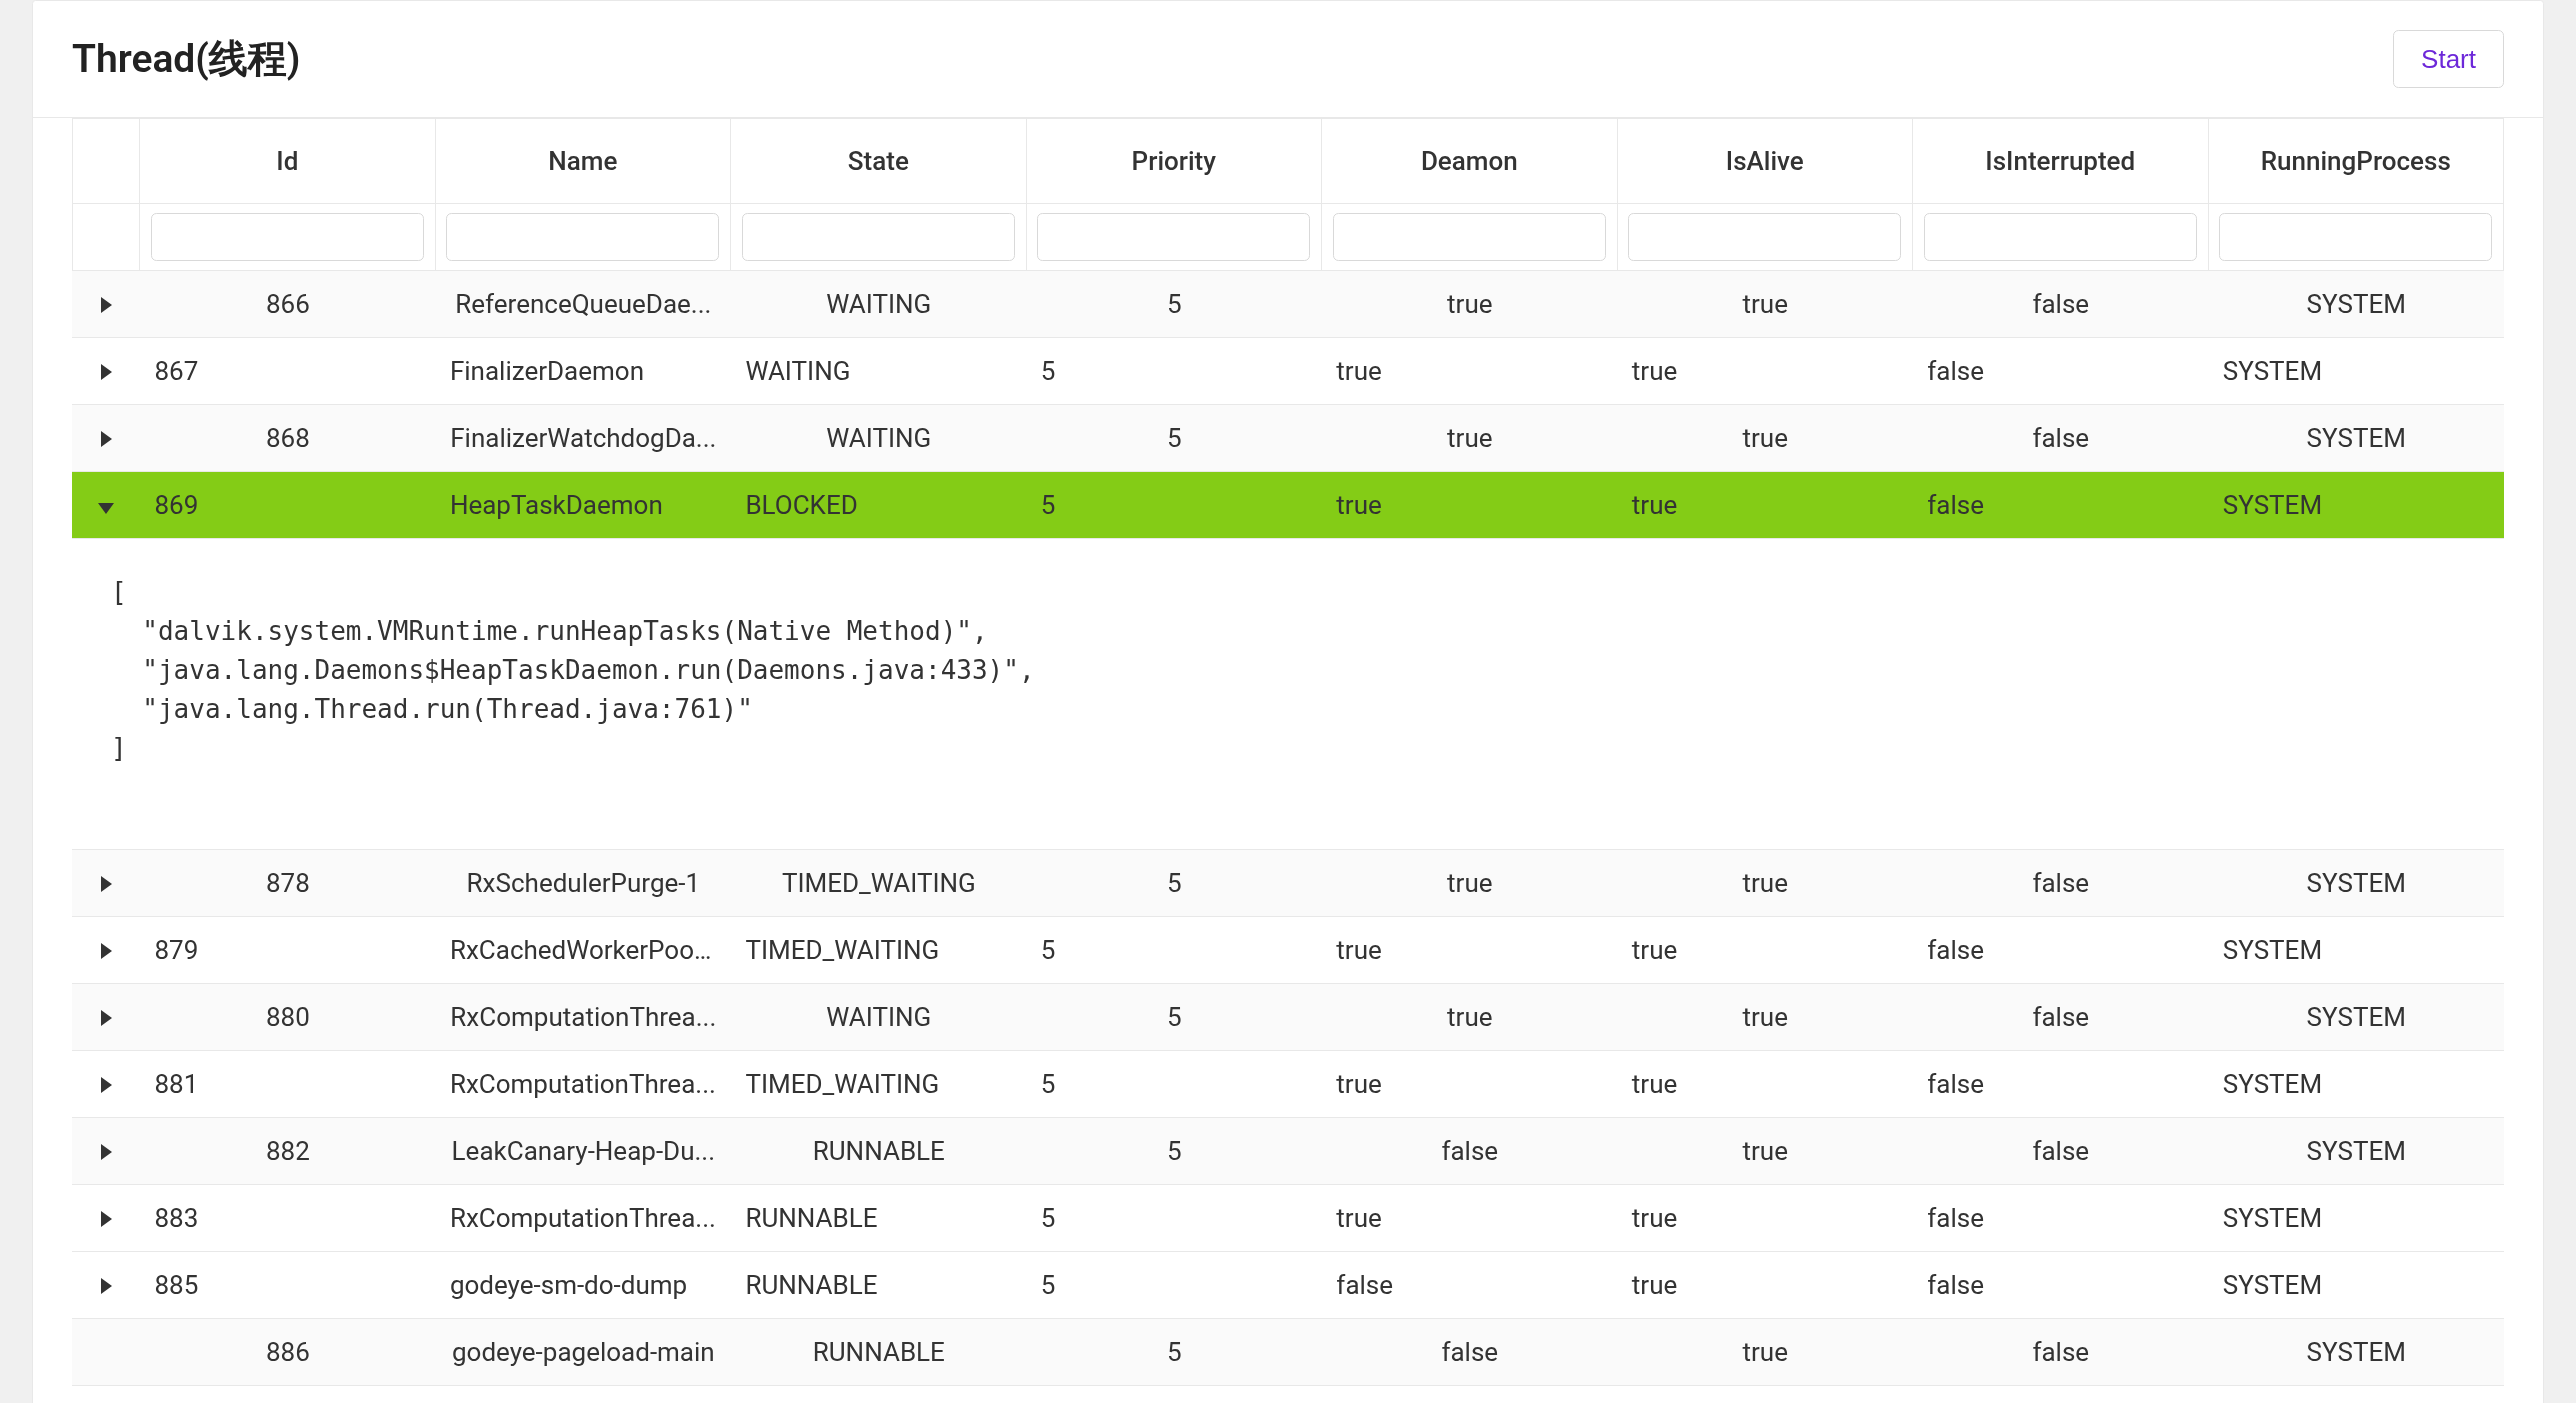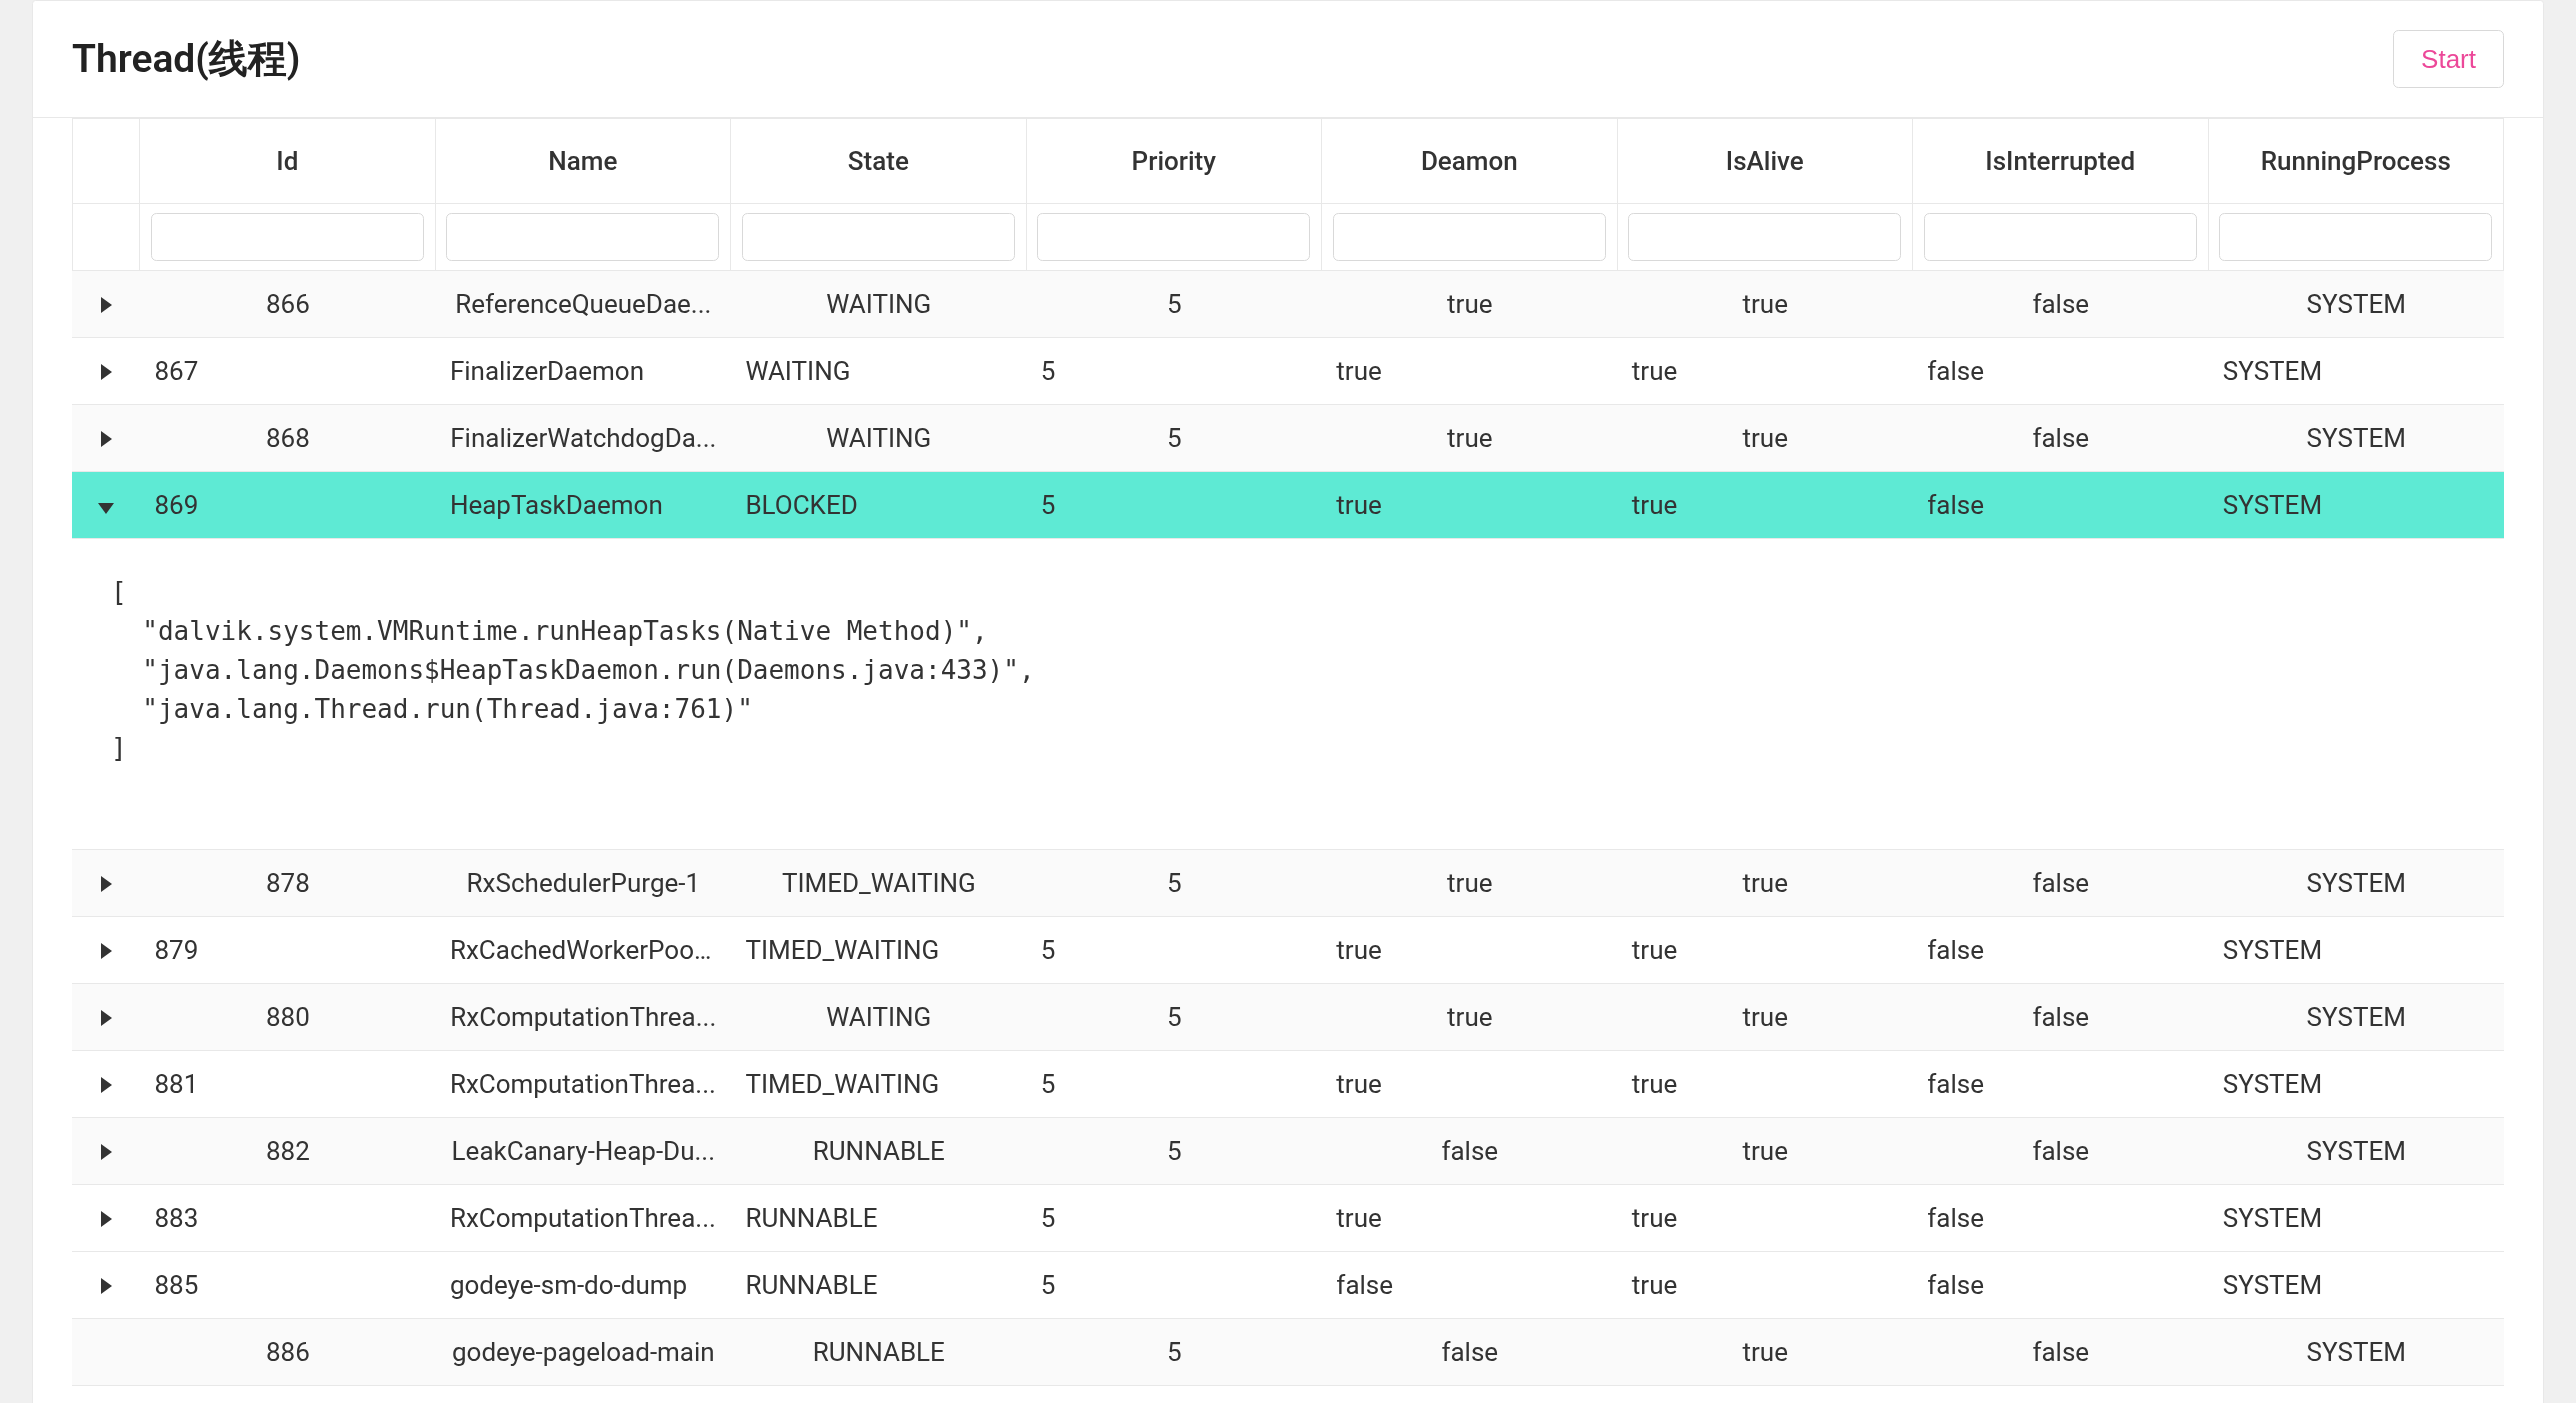--- a/index.html
+++ b/index.html
@@ -26,21 +26,21 @@
       font-weight: 600;
       color: #222;
     }
     .start-btn {
       background: #fff;
       border: 0.9px solid #d9d9d9;
       border-radius: 5.4px;
       padding: 12.5px 27px;
       font-size: 26px;
       cursor: pointer;
-      color: #ec4899;
+      color: #6d28d9;
     }
     .table-wrap {
       padding: 0 39px 39px 39px;
     }
     table {
       width: 100%;
       border-collapse: separate;
       border-spacing: 0;
       table-layout: fixed;
     }
@@ -78,21 +78,21 @@
       font-size: 26px;
       color: #333;
       padding: 18px 14.3px;
       border-bottom: 0.9px solid #e8e8e8;
       white-space: nowrap;
       overflow: hidden;
       text-overflow: ellipsis;
     }
     tbody tr.row-even { background: #fafafa; text-align: center; }
     tbody tr.row-odd  { background: #fff; }
-    tbody tr.row-expanded { background: #5eead4; }
+    tbody tr.row-expanded { background: #84cc16; }
     .col-expand { width: 68px; text-align: center; }
     .col-id { width: 295px; }
     .col-name { width: 295px; }
     .col-state { width: 295px; }
     .col-priority { width: 295px; }
     .col-daemon { width: 295px; }
     .col-isalive { width: 295px; }
     .col-isint { width: 295px; }
     .col-rproc { width: 295px; }
     .expand-icon {

